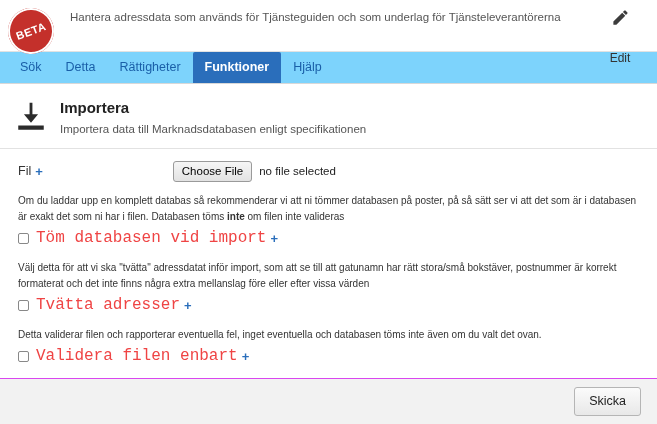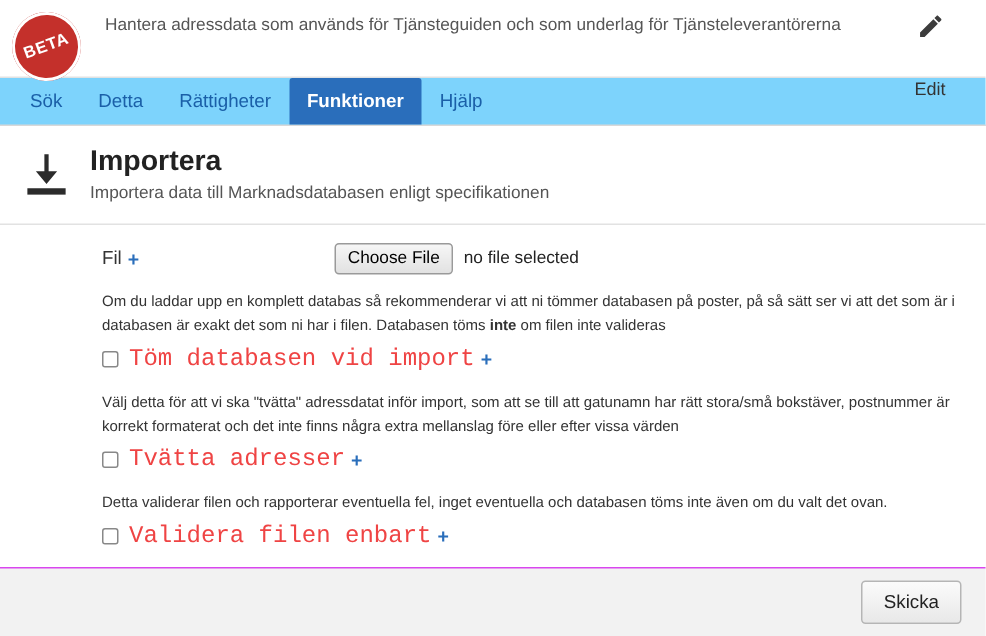--- a/index.html
+++ b/index.html
@@ -117,36 +117,35 @@
   }
   .section-icon {
     width: 40px;
     flex: 0 0 40px;
     padding-top: 4px;
   }
   .section-text {
     padding-left: 6px;
   }
   .section-title {
-    font-size: 19px;
+    font-size: 15px;
     font-weight: bold;
     color: #222222;
     line-height: 24px;
   }
   .section-sub {
     font-size: 11.5px;
     color: #555555;
     line-height: 16px;
     margin-top: 1px;
   }
 
   
   .form {
-    padding: 10px 14px 0 28px;
-    margin-left: 40px;
+    padding: 10px 14px 0 18px;
   }
   .file-row {
     display: flex;
     align-items: center;
     min-height: 24px;
     margin-bottom: 10px;
   }
   .file-label {
     font-size: 12.5px;
     color: #333333;

